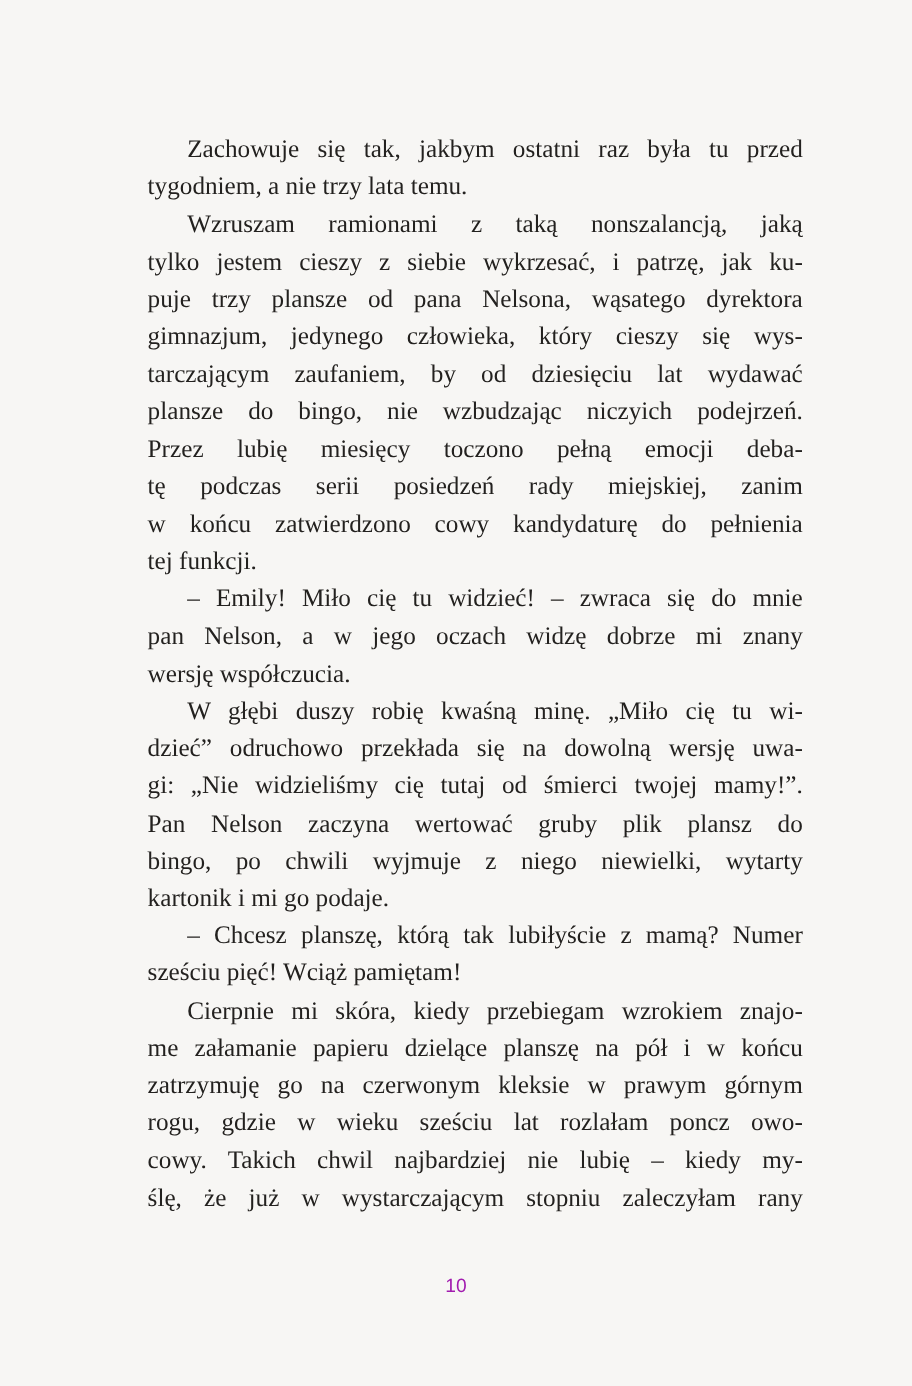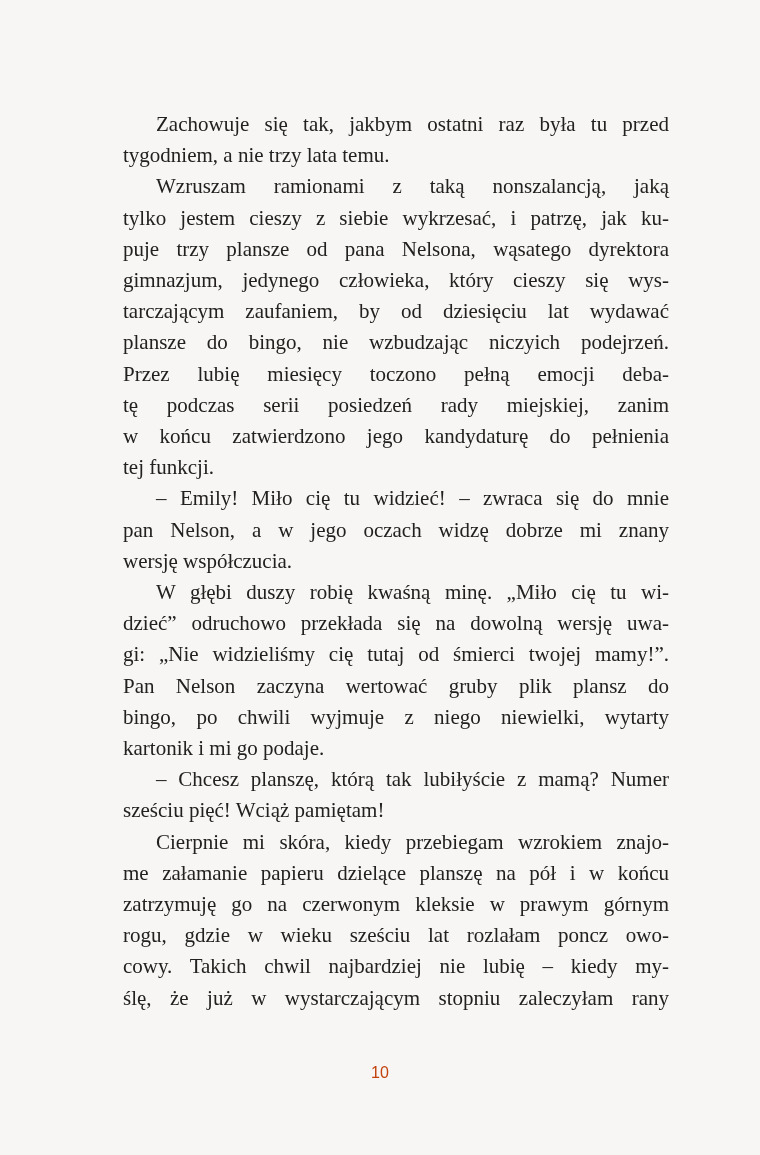--- a/index.html
+++ b/index.html
@@ -30,41 +30,41 @@
   .line.flush { text-align-last: left; }
   .page-number {
     position: absolute;
     top: 1064px;
     left: 0;
     width: 100%;
     text-align: center;
     font-family: "Liberation Sans", "DejaVu Sans", sans-serif;
     font-size: 16px;
     font-weight: 500;
-    color: #c2410c;
+    color: #a21caf;
   }
 </style>
 </head>
 <body>
 
 <div class="page">
 
   <div class="text-block">
 
   <div class="line indent">Zachowuje się tak, jakbym ostatni raz była tu przed</div>
       <div class="line flush">tygodniem, a nie trzy lata temu.</div>
       <div class="line indent">Wzruszam ramionami z taką nonszalancją, jaką</div>
       <div class="line">tylko jestem cieszy z siebie wykrzesać, i patrzę, jak ku-</div>
       <div class="line">puje trzy plansze od pana Nelsona, wąsatego dyrektora</div>
       <div class="line">gimnazjum, jedynego człowieka, który cieszy się wys-</div>
       <div class="line">tarczającym zaufaniem, by od dziesięciu lat wydawać</div>
       <div class="line">plansze do bingo, nie wzbudzając niczyich podejrzeń.</div>
       <div class="line">Przez lubię miesięcy toczono pełną emocji deba-</div>
       <div class="line">tę podczas serii posiedzeń rady miejskiej, zanim</div>
-      <div class="line">w końcu zatwierdzono jego kandydaturę do pełnienia</div>
+      <div class="line">w końcu zatwierdzono cowy kandydaturę do pełnienia</div>
       <div class="line flush">tej funkcji.</div>
       <div class="line indent">– Emily! Miło cię tu widzieć! – zwraca się do mnie</div>
       <div class="line">pan Nelson, a w jego oczach widzę dobrze mi znany</div>
       <div class="line flush">wersję współczucia.</div>
       <div class="line indent">W głębi duszy robię kwaśną minę. „Miło cię tu wi-</div>
       <div class="line">dzieć” odruchowo przekłada się na dowolną wersję uwa-</div>
       <div class="line">gi: „Nie widzieliśmy cię tutaj od śmierci twojej mamy!”.</div>
       <div class="line">Pan Nelson zaczyna wertować gruby plik plansz do</div>
       <div class="line">bingo, po chwili wyjmuje z niego niewielki, wytarty</div>
       <div class="line flush">kartonik i mi go podaje.</div>

